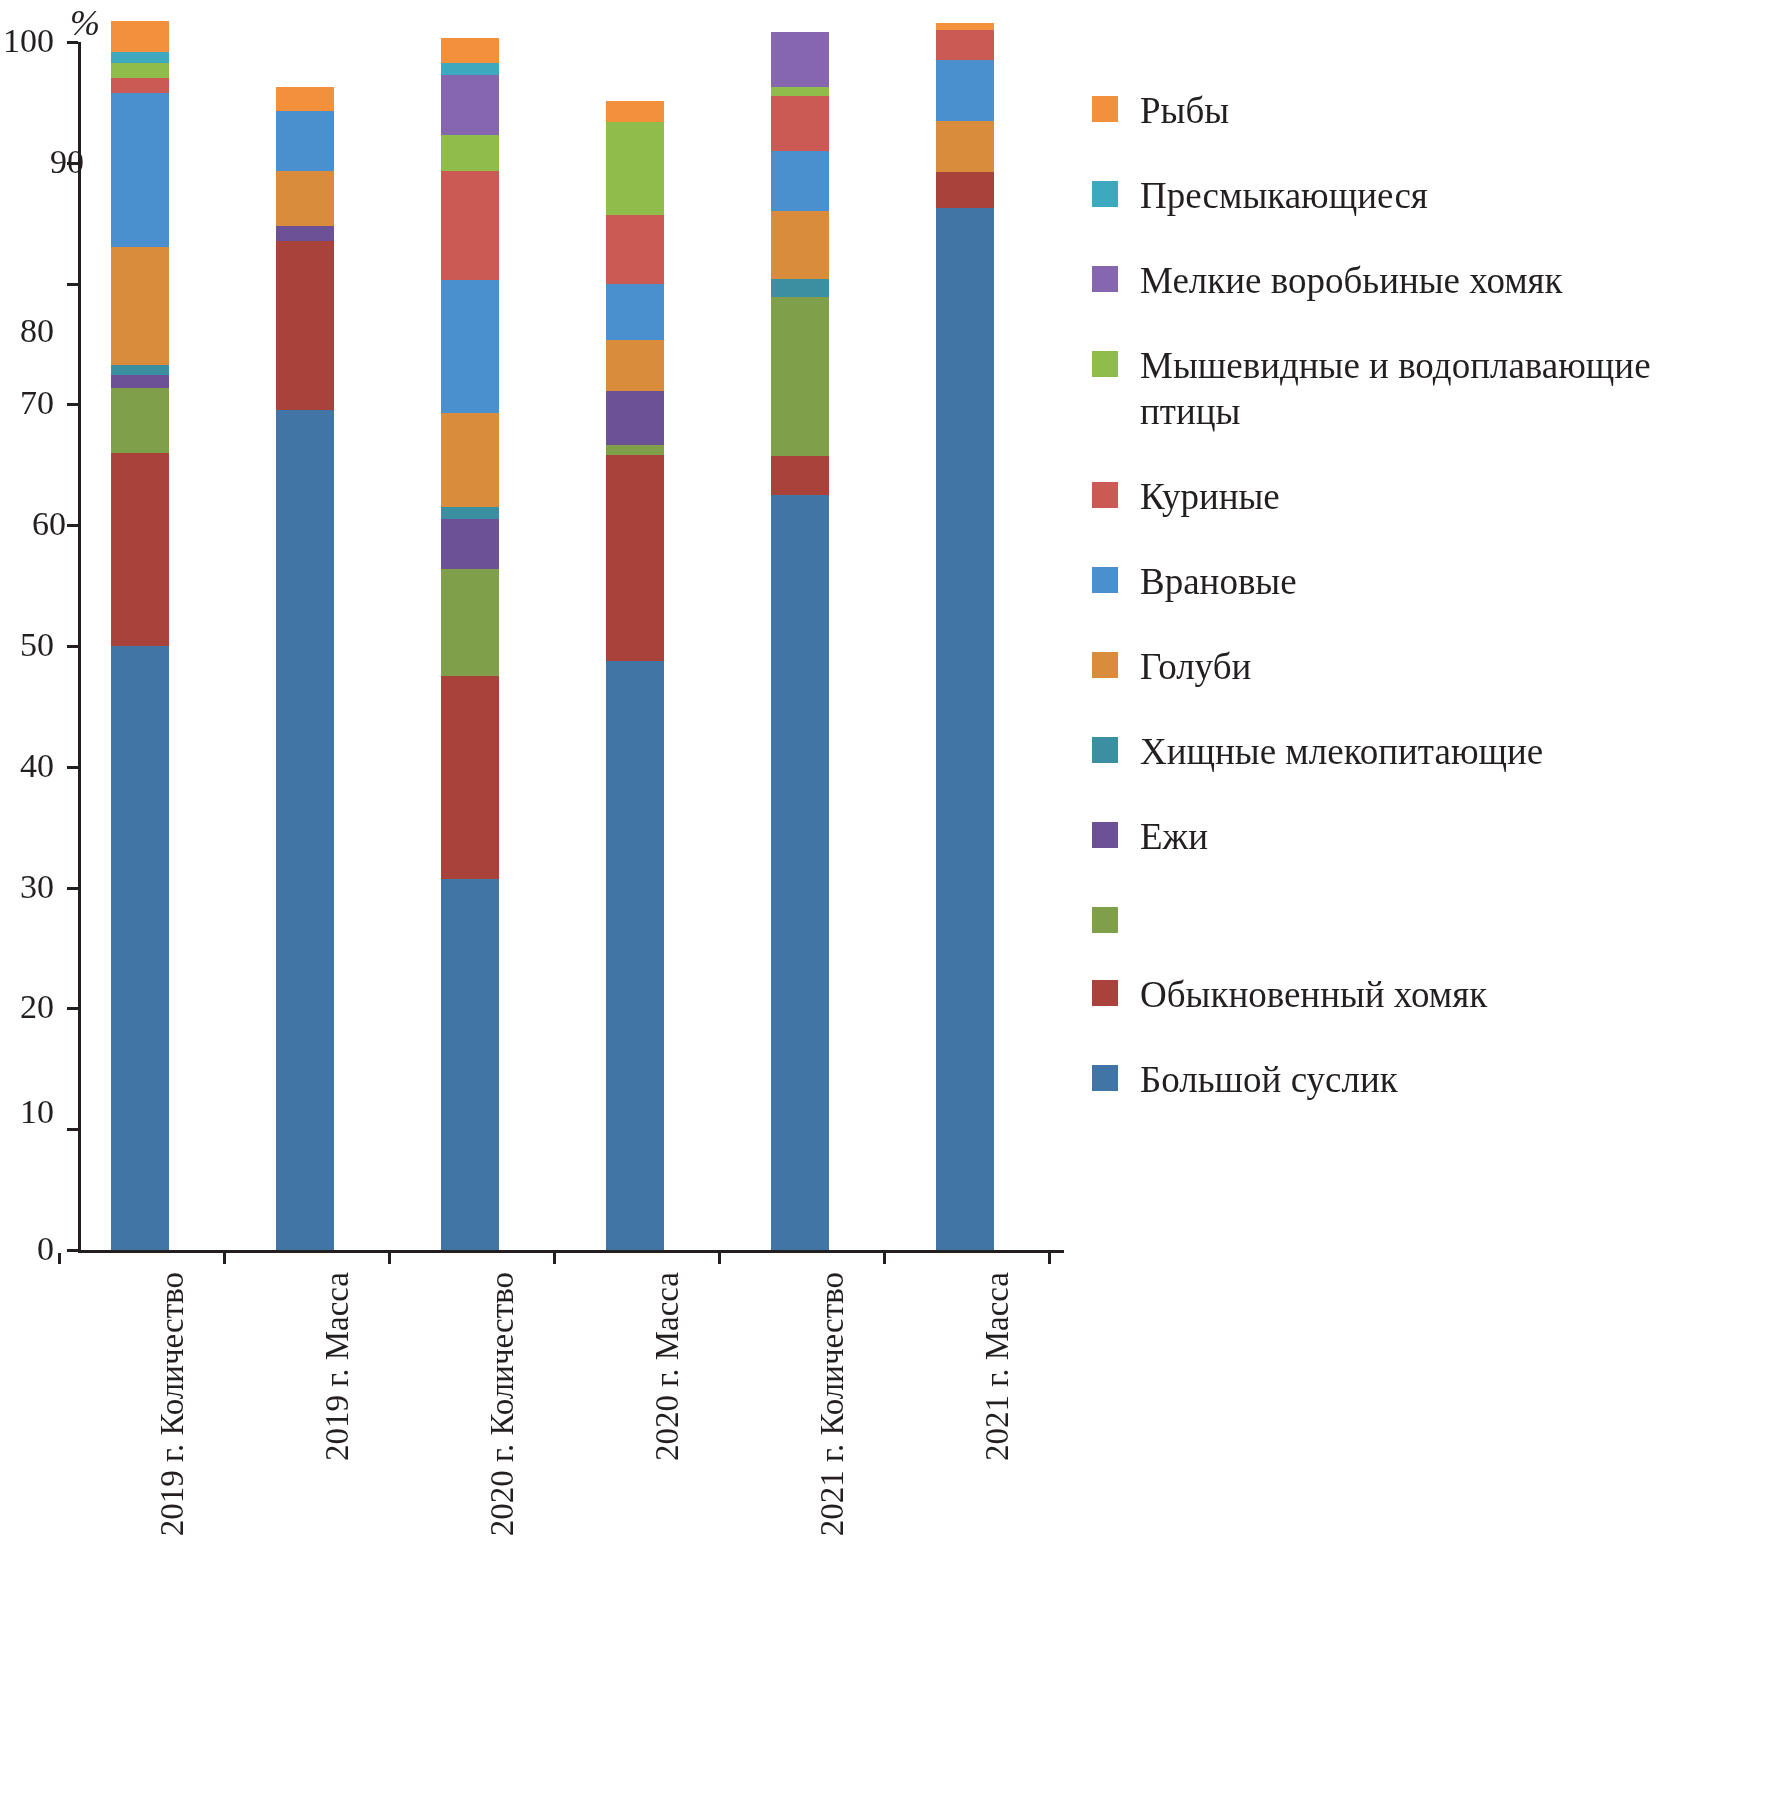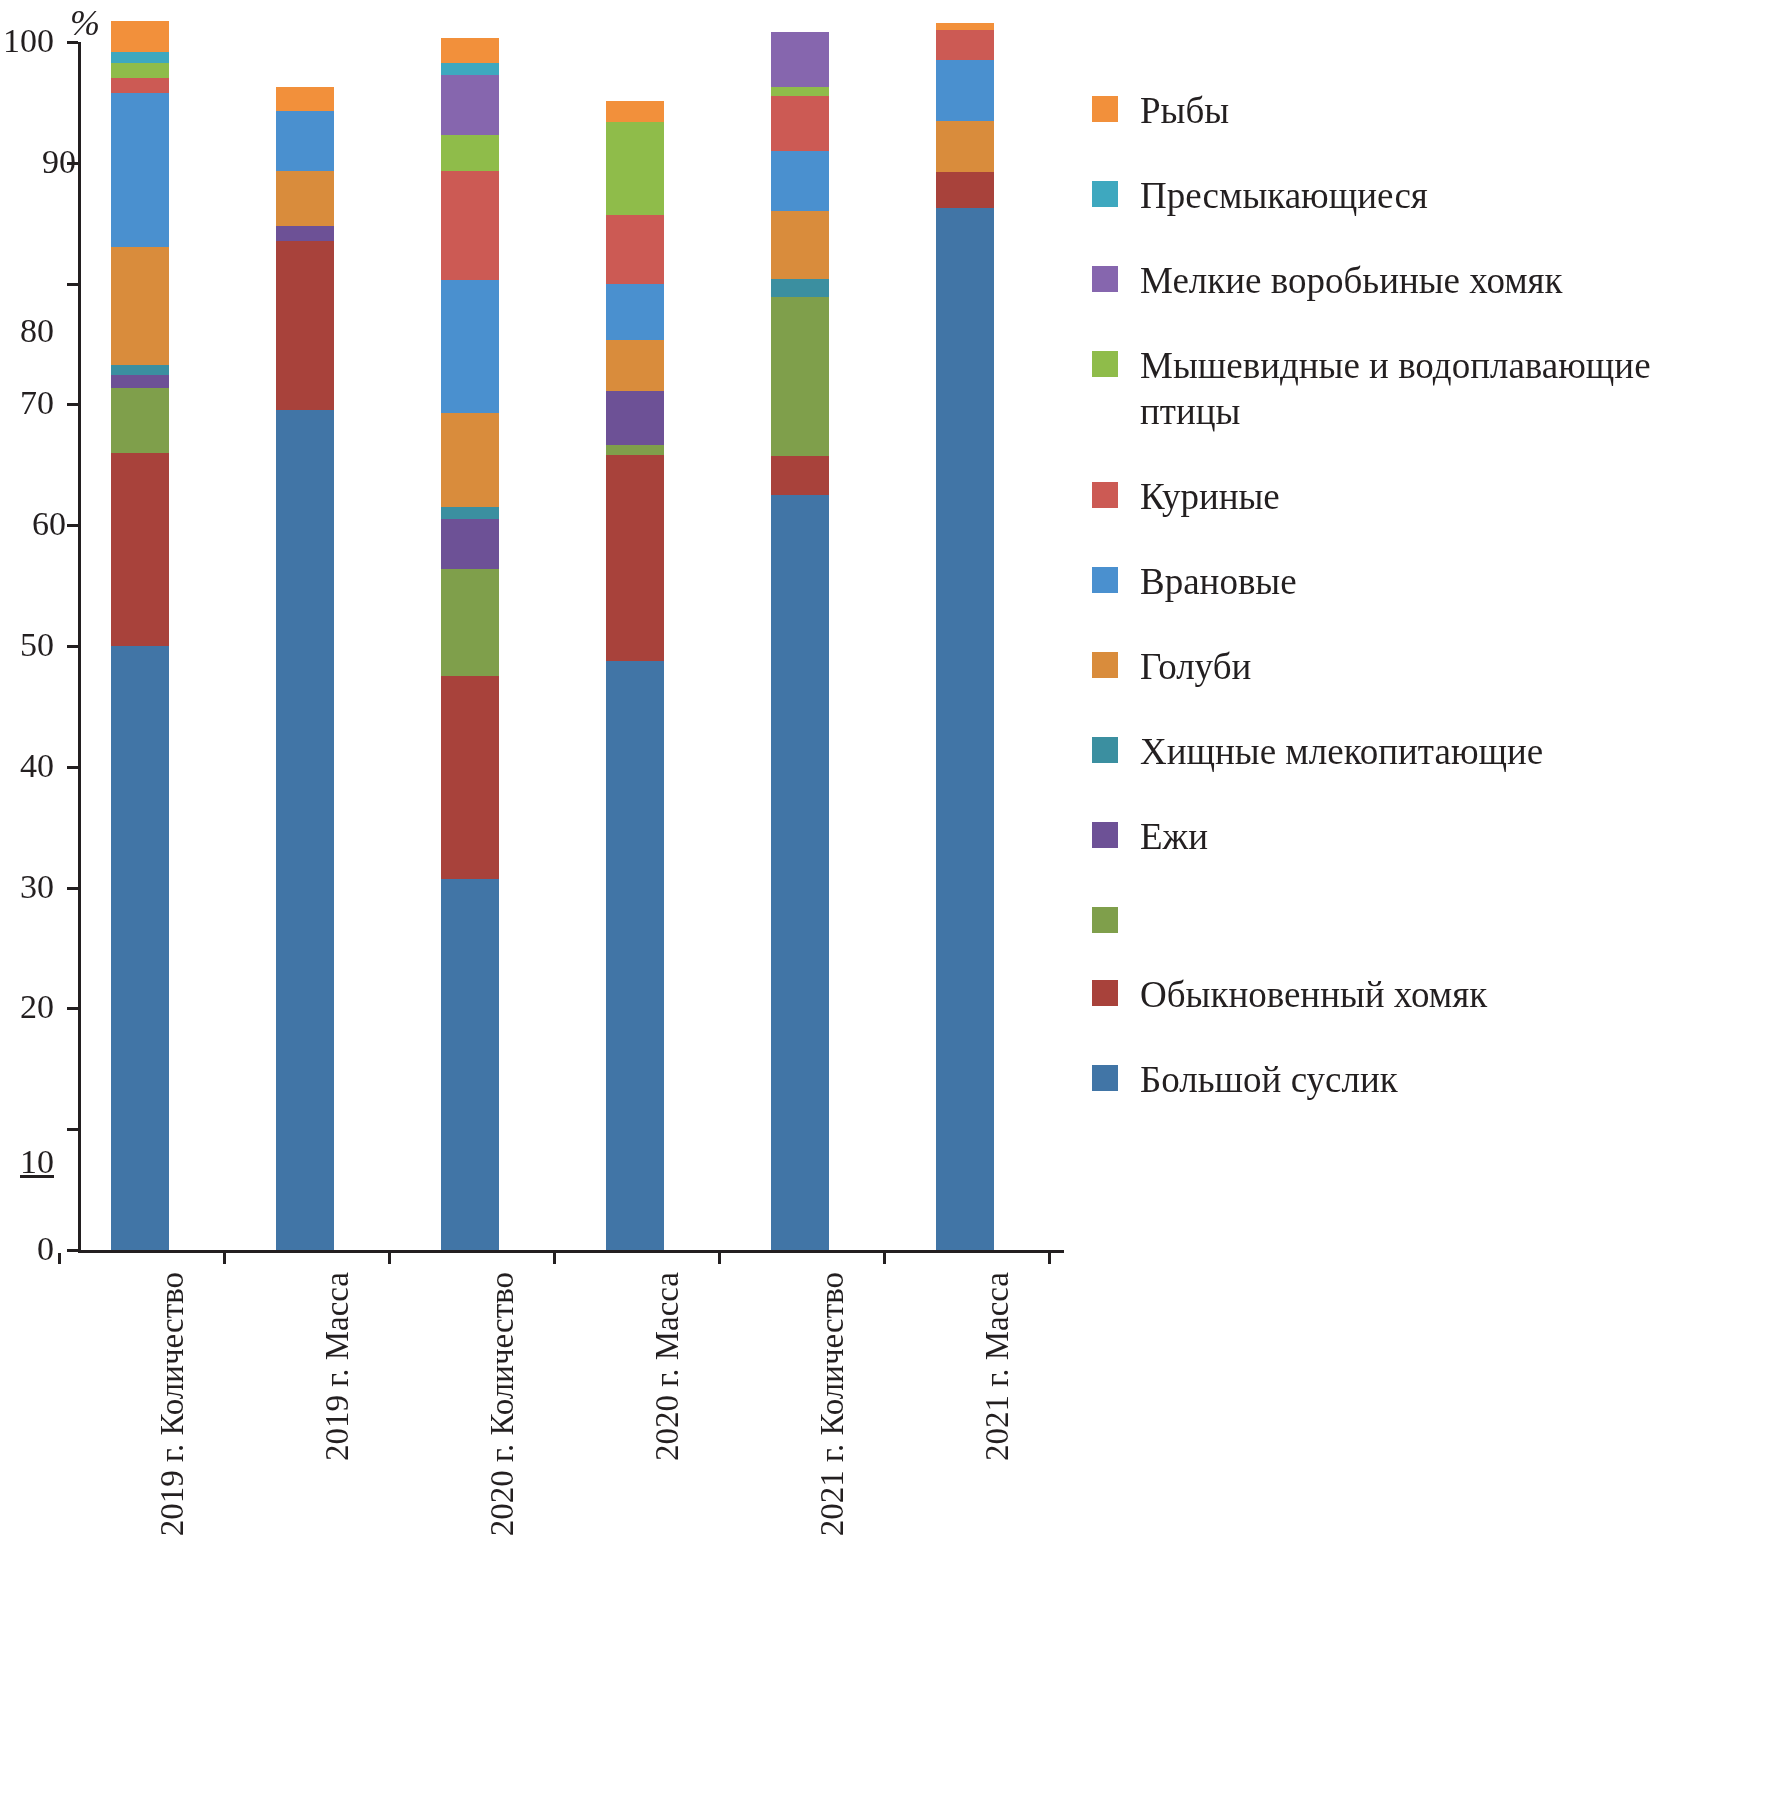--- a/index.html
+++ b/index.html
@@ -133,37 +133,37 @@
 
   <div class="pct-symbol">%</div>
 
   <div id="axis-y-line"></div>
   <div id="axis-x-line"></div>
 
   <div id="yticks">
       <div class="ytick-mark" style="left: 67px; top: 1249px;"></div>
       <div class="ytick-label" style="left: 0px; right: auto; width: 54px; top: 1232px;">0</div>
       <div class="ytick-mark" style="left: 67px; top: 1128.2px;"></div>
-      <div class="ytick-label" style="left: 0px; right: auto; width: 54px; top: 1145px; text-decoration: underline;">10</div>
+      <div class="ytick-label" style="left: 0px; right: auto; width: 54px; top: 1095px;">10</div>
       <div class="ytick-mark" style="left: 67px; top: 1007.4px;"></div>
       <div class="ytick-label" style="left: 0px; right: auto; width: 54px; top: 990.4px;">20</div>
       <div class="ytick-mark" style="left: 67px; top: 886.6px;"></div>
       <div class="ytick-label" style="left: 0px; right: auto; width: 54px; top: 869.6px;">30</div>
       <div class="ytick-mark" style="left: 67px; top: 765.8px;"></div>
       <div class="ytick-label" style="left: 0px; right: auto; width: 54px; top: 748.8px;">40</div>
       <div class="ytick-mark" style="left: 67px; top: 645px;"></div>
       <div class="ytick-label" style="left: 0px; right: auto; width: 54px; top: 628px;">50</div>
       <div class="ytick-mark" style="left: 67px; top: 524.2px;"></div>
       <div class="ytick-label" style="left: 12px; right: auto; width: 54px; top: 507.2px;">60</div>
       <div class="ytick-mark" style="left: 67px; top: 403.4px;"></div>
       <div class="ytick-label" style="left: 0px; right: auto; width: 54px; top: 386.4px;">70</div>
       <div class="ytick-mark" style="left: 67px; top: 282.6px;"></div>
       <div class="ytick-label" style="left: 0px; right: auto; width: 54px; top: 265.6px; margin-top: 48px;">80</div>
       <div class="ytick-mark" style="left: 67px; top: 161.8px;"></div>
-      <div class="ytick-label" style="left: 4px; right: auto; width: 54px; top: 144.8px; padding-left: 18px;">90</div>
+      <div class="ytick-label" style="left: 12px; right: auto; width: 54px; top: 144.8px; padding-left: 18px;">90</div>
       <div class="ytick-mark" style="left: 67px; top: 41px;"></div>
       <div class="ytick-label" style="left: 0px; right: auto; width: 54px; top: 24px;">100</div>
     </div>
   <div id="plot">
       <div class="bar" style="left: 33px; height: 1208px;">
         <div class="seg" title="Большой суслик: 50%" style="height: 604px; bottom: 0px; background: rgb(65, 117, 166);"></div>
         <div class="seg" title="Обыкновенный хомяк: 16%" style="height: 193.28px; bottom: 604px; background: rgb(168, 66, 59);"></div>
         <div class="seg" title="Мышевидные грызуны: 5.4%" style="height: 65.232px; bottom: 797.28px; background: rgb(127, 159, 75);"></div>
         <div class="seg" title="Ежи: 1%" style="height: 12.08px; bottom: 862.512px; background: rgb(109, 81, 150);"></div>
         <div class="seg" title="Хищные млекопитающие: 0.9%" style="height: 10.872px; bottom: 874.592px; background: rgb(59, 143, 160);"></div>

